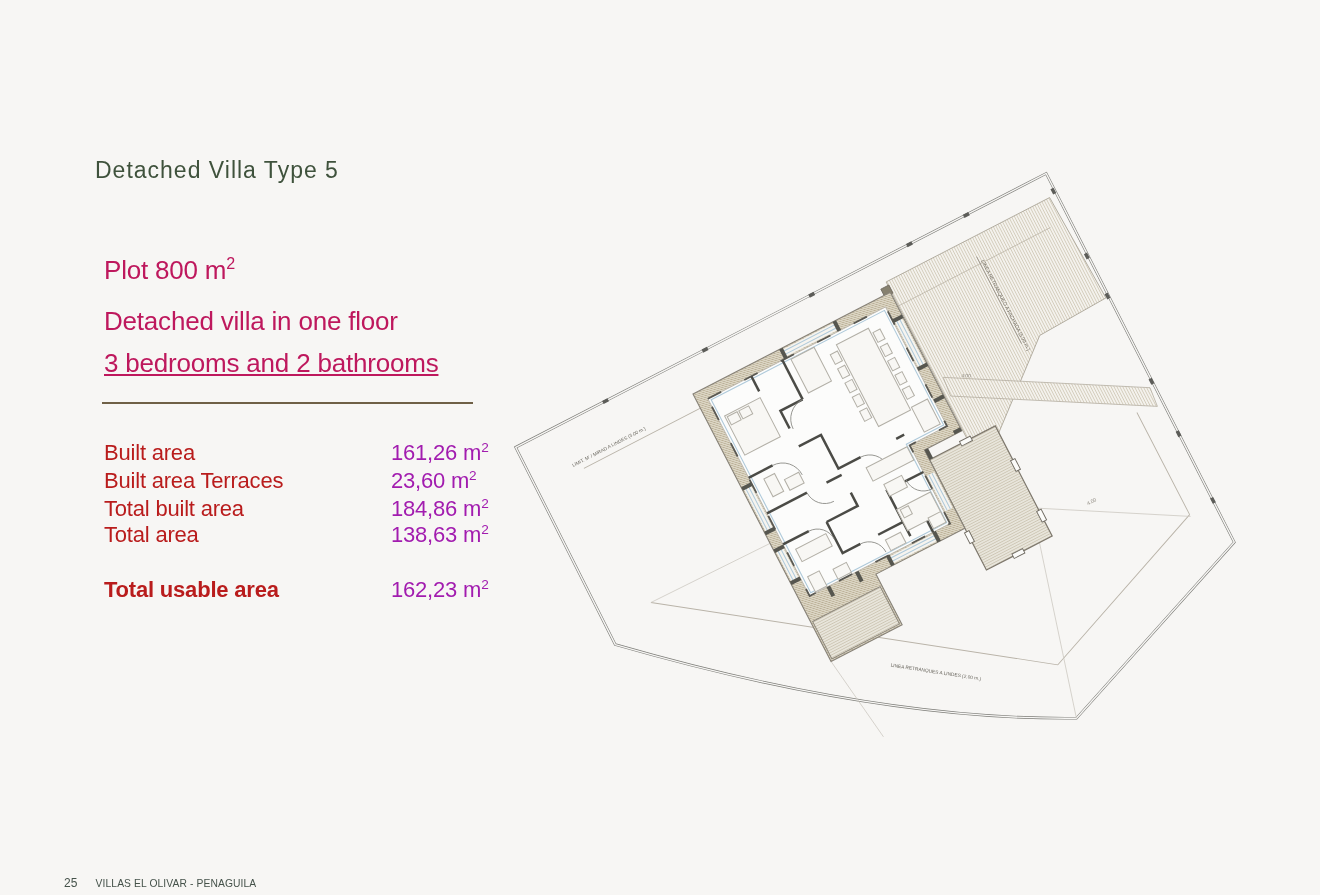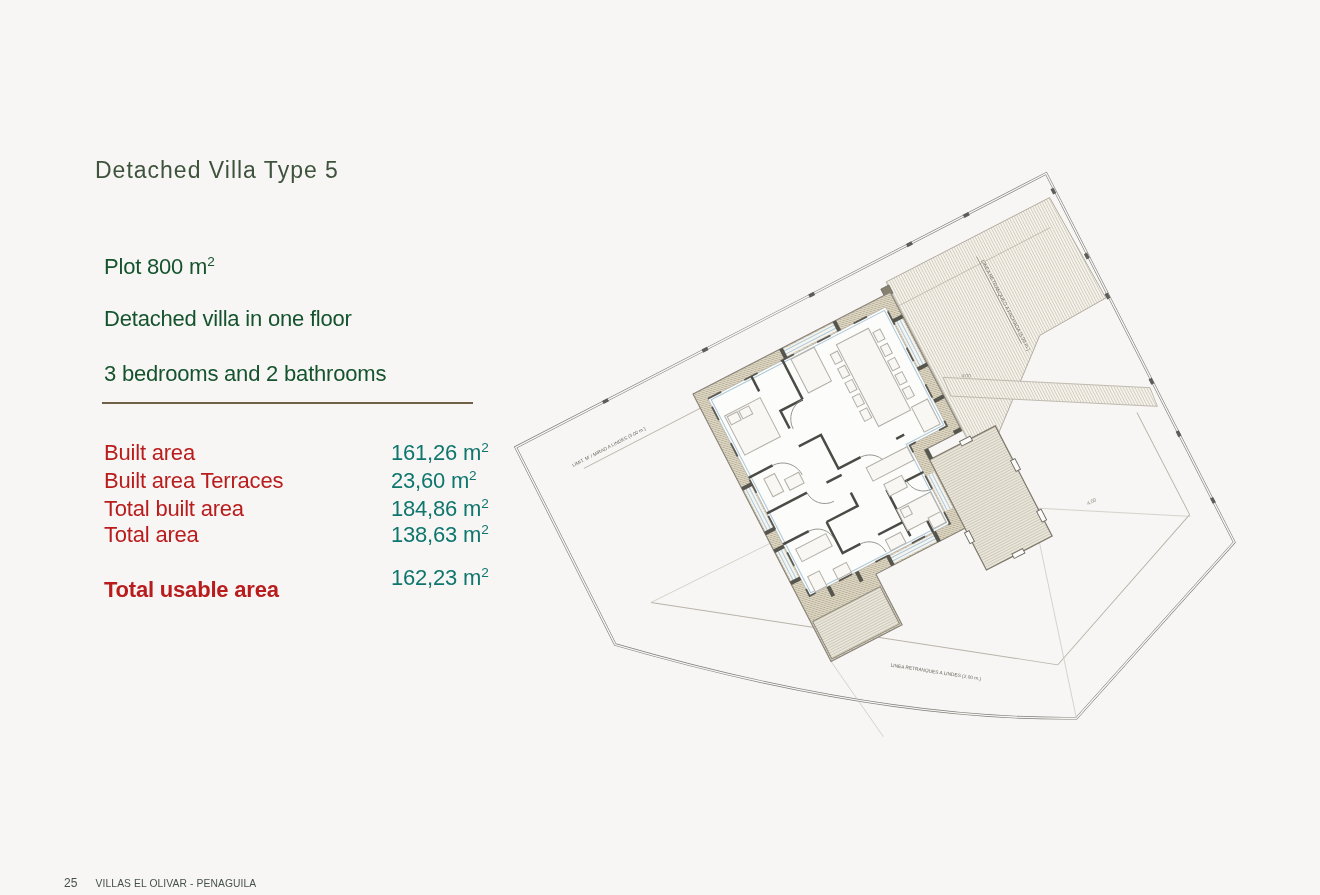--- a/index.html
+++ b/index.html
@@ -1,52 +1,52 @@
 <!DOCTYPE html>
 <html><head>
 <meta charset="utf-8">
 <style>
 html,body{margin:0;padding:0;}
 body{width:1320px;height:895px;background:#f7f6f4;font-family:"Liberation Sans",sans-serif;overflow:hidden;position:relative;}
 .title{position:absolute;left:74px;top:157px;font-size:23px;font-weight:normal;color:#3f523c;letter-spacing:1px;margin-left:21px;}
-.spec{position:absolute;left:104px;color:#14532d;font-size:22px;letter-spacing:-0.2px;}
+.spec{position:absolute;left:104px;color:#be185d;font-size:26px;letter-spacing:-0.2px;}
 .divider{position:absolute;left:102px;top:402px;width:371px;height:0;border-top:2px solid #6f6046;}
 .row{position:absolute;left:104px;color:#b91c1c;font-size:22px;letter-spacing:-0.2px;}
-.val{position:absolute;left:391px;color:#0f766e;font-size:22px;letter-spacing:-0.2px;}
+.val{position:absolute;left:391px;color:#a21caf;font-size:22px;letter-spacing:-0.2px;}
 .footer{position:absolute;left:64px;top:876px;font-size:10.3px;color:#45524a;letter-spacing:0.1px;}
 .footer .num{font-size:12px;margin-right:18px;}
 sup{font-size:62%;}
 </style>
 </head>
 <body>
 
 <div class="title">Detached Villa Type 5</div>
 
 <div class="spec" style="top:254px;">Plot 800 m<sup>2</sup></div>
 
 <div class="spec" style="top:306px;">Detached villa in one floor</div>
 
-<div class="spec" style="top:361px;">3 bedrooms and 2 bathrooms</div>
+<div class="spec" style="top:348px;text-decoration:underline;">3 bedrooms and 2 bathrooms</div>
 
 <div class="divider"></div>
 
 <div class="row" style="top:440px;">Built area</div>
 <div class="val" style="top:440px;">161,26 m<sup>2</sup></div>
 
 <div class="row" style="top:468px;text-align:center;">Built area Terraces</div>
 <div class="val" style="top:468px;">23,60 m<sup>2</sup></div>
 
 <div class="row" style="top:496px;">Total built area</div>
 <div class="val" style="top:496px;">184,86 m<sup>2</sup></div>
 
 <div class="row" style="top:522px;">Total area</div>
 <div class="val" style="top:522px;">138,63 m<sup>2</sup></div>
 
 <div class="row" style="top:577px;font-weight:bold;">Total usable area</div>
-<div class="val" style="top:565px;">162,23 m<sup>2</sup></div>
+<div class="val" style="top:577px;">162,23 m<sup>2</sup></div>
 
 <div class="footer"><span class="num">25</span>VILLAS EL OLIVAR - PENAGUILA</div>
 
 <svg id="plan" width="1320" height="895" viewBox="0 0 1320 895" style="position:absolute;left:0;top:0;">
 <defs>
 <pattern id="hatchA" width="2.6" height="8" patternUnits="userSpaceOnUse">
 <rect width="2.6" height="8" fill="#f4f2ed"></rect>
 <rect width="0.7" height="8" fill="#ccc3b0"></rect>
 </pattern>
 <pattern id="hatchB" width="2.1" height="8" patternUnits="userSpaceOnUse" patternTransform="rotate(-45)">

